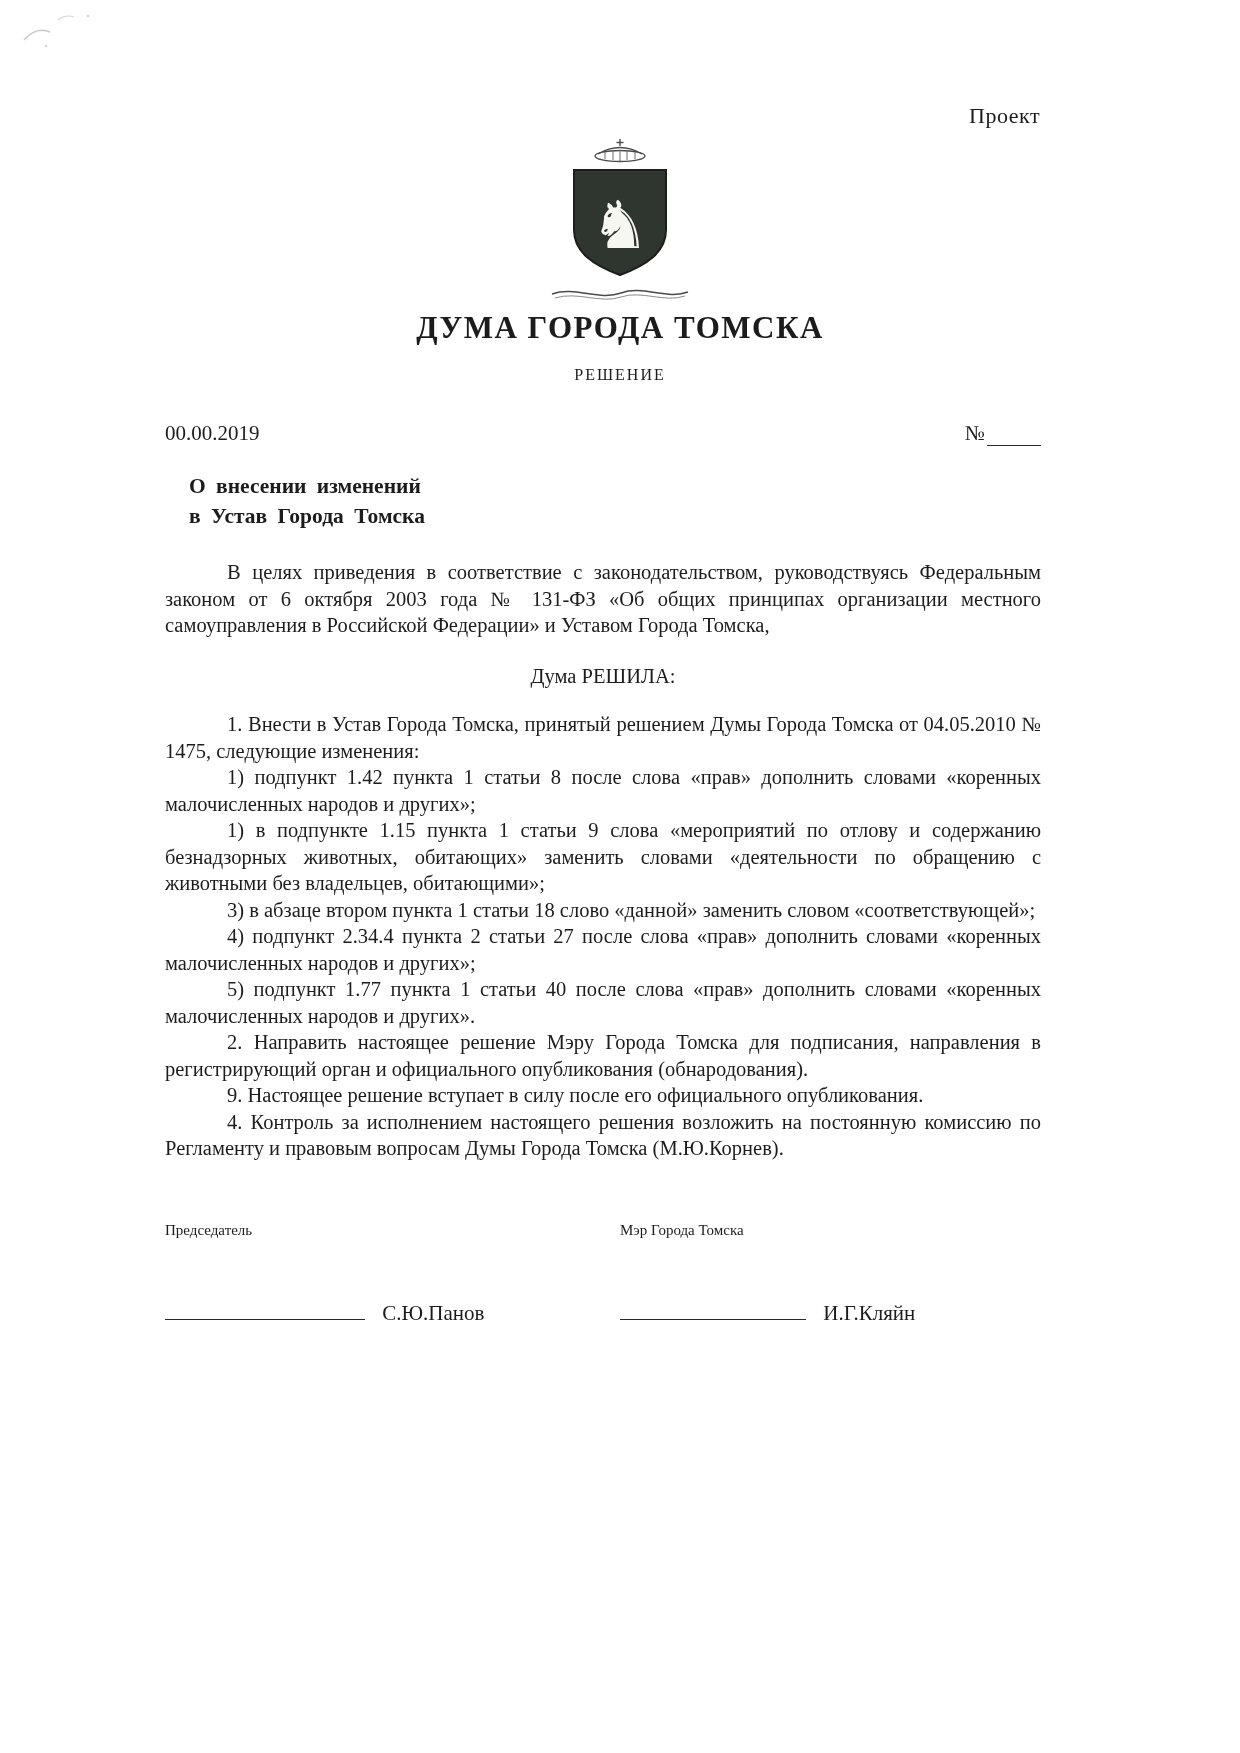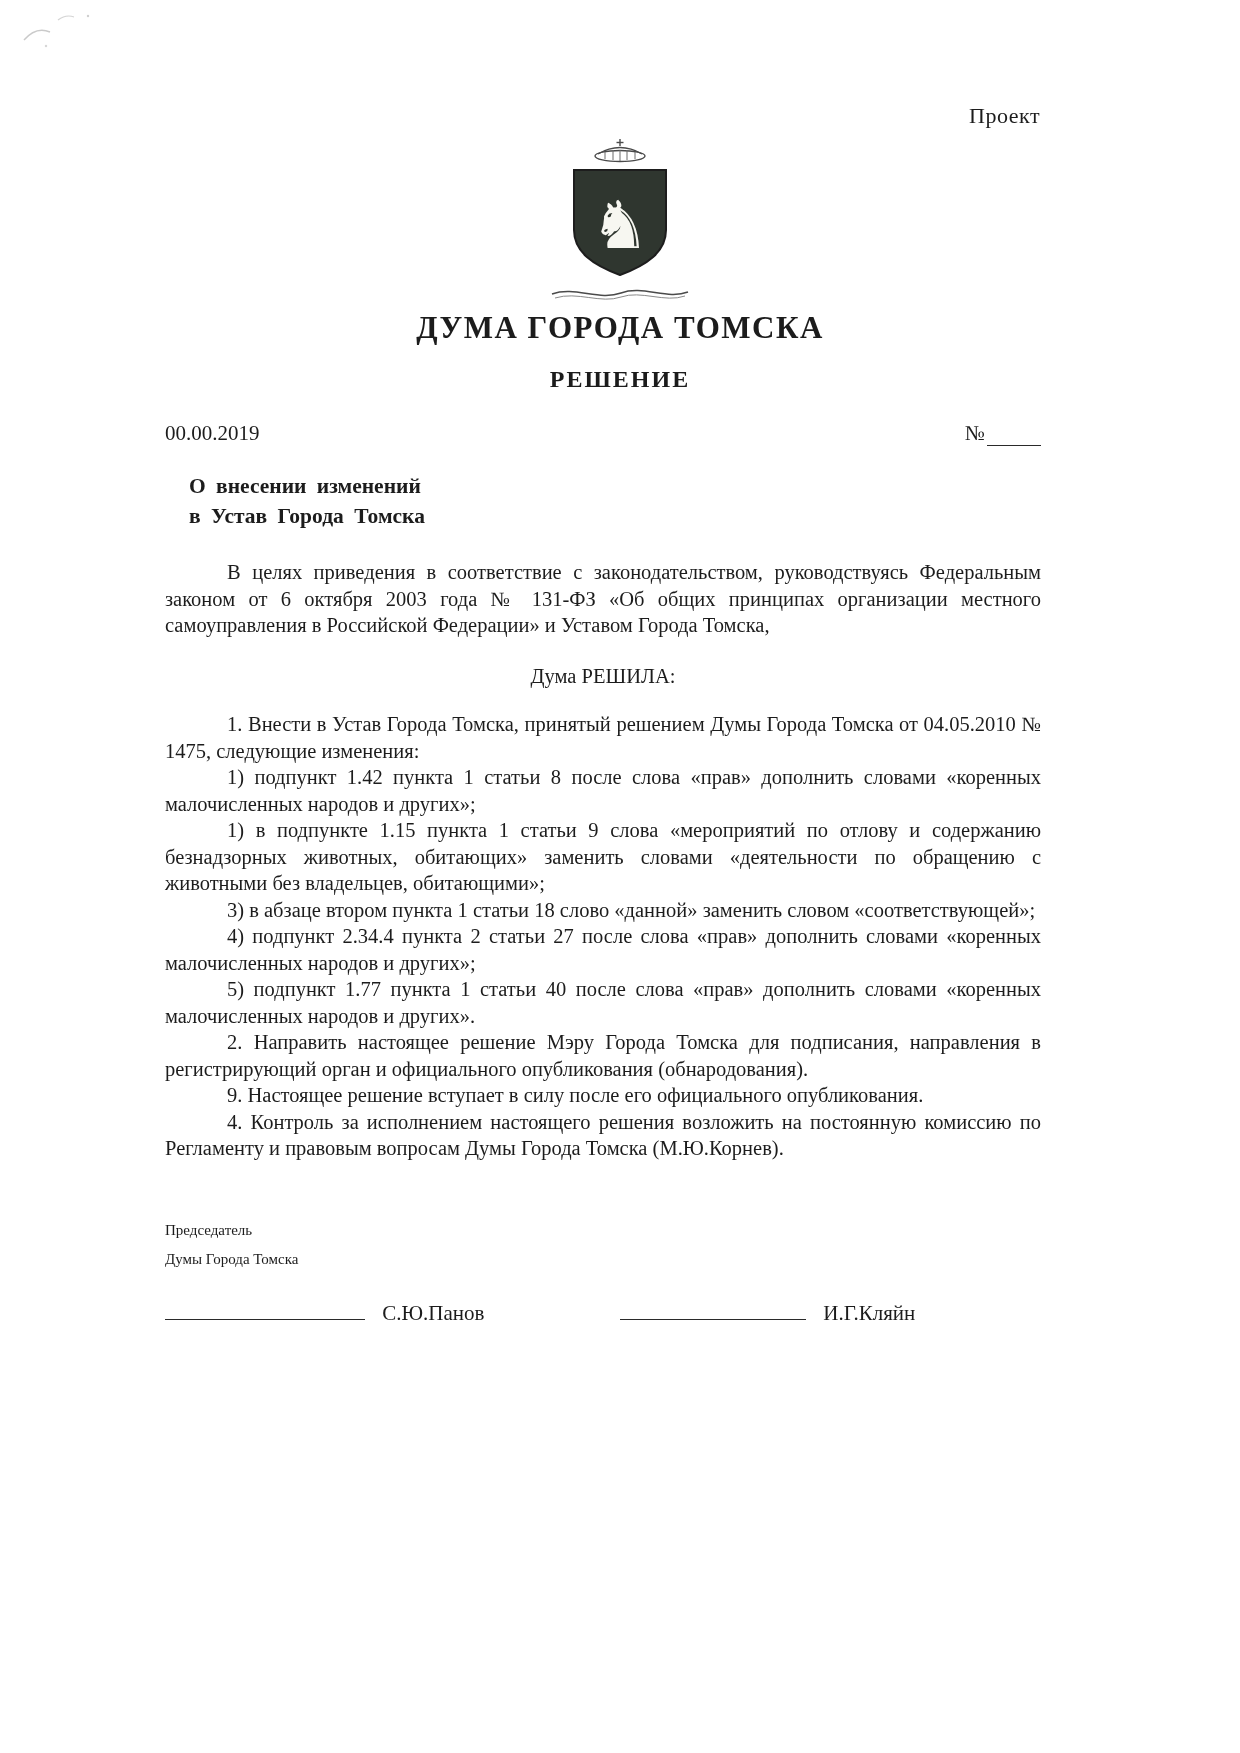--- a/index.html
+++ b/index.html
@@ -12,21 +12,21 @@
   }
   .abs { position: absolute; }
 
   .corner-label { top: 103px; right: 200px; font-size: 22px; letter-spacing: 0.5px; }
 
   .pencil-mark { top: 6px; left: 18px; opacity: 0.8; }
 
   .emblem { top: 136px; left: 0; right: 0; display: flex; flex-direction: column; align-items: center; gap: 3px; }
 
   .org-name  { top: 310px; left: 0; right: 0; text-align: center; font-weight: bold; font-size: 31px; letter-spacing: 1.5px; }
-  .doc-type  { top: 366px; left: 0; right: 0; text-align: center; font-weight: bold; font-size: 24px; letter-spacing: 2px; }
+  .doc-type  { top: 366px; left: 0; right: 0; text-align: center; font-weight: normal; font-size: 16px; letter-spacing: 2px; }
 
   .date-row { top: 421px; left: 165px; width: 876px; display: flex; justify-content: space-between; font-size: 21px; }
   .number-cell { display: flex; align-items: flex-end; gap: 2px; }
   .blank-line { display: inline-block; width: 54px; height: 20px; border-bottom: 1.6px solid #2a2a2a; }
 
   .subject { top: 471px; left: 165px; width: 500px; font-weight: bold; font-size: 21.5px; line-height: 30px; word-spacing: 5px; margin-left: 24px; }
 
   .main-text { top: 546px; left: 165px; width: 876px; font-size: 20.5px; line-height: 26.5px; text-align: justify; margin-top: 13px; }
   .main-text p { margin: 0; text-indent: 62px; }
   .resolution-heading { text-align: center; text-indent: 0 !important; margin: 24px 0 22px 0 !important; }
@@ -102,22 +102,22 @@
   <p>4) подпункт 2.34.4 пункта 2 статьи 27 после слова «прав» дополнить словами «коренных малочисленных народов и других»;</p>
   <p>5) подпункт 1.77 пункта 1 статьи 40 после слова «прав» дополнить словами «коренных малочисленных народов и других».</p>
   <p>2. Направить настоящее решение Мэру Города Томска для подписания, направления в регистрирующий орган и официального опубликования (обнародования).</p>
   <p>9. Настоящее решение вступает в силу после его официального опубликования.</p>
   <p>4. Контроль за исполнением настоящего решения возложить на постоянную комиссию по Регламенту и правовым вопросам Думы Города Томска (М.Ю.Корнев).</p>
 </div>
 
 <div class="abs sig-titles">
   <div class="sig-col-left">
     <div>Председатель</div>
-    <div>Думы Города Томска</div>
   </div>
+  <div class="sig-col-right">Мэр Города Томска</div>
 </div>
 
 <div class="abs sig-names">
   <div class="sig-col-left">
     <span class="sig-line left"></span>
     <span>С.Ю.Панов</span>
   </div>
   <div class="sig-col-right">
     <span class="sig-line right"></span>
     <span>И.Г.Кляйн</span>

